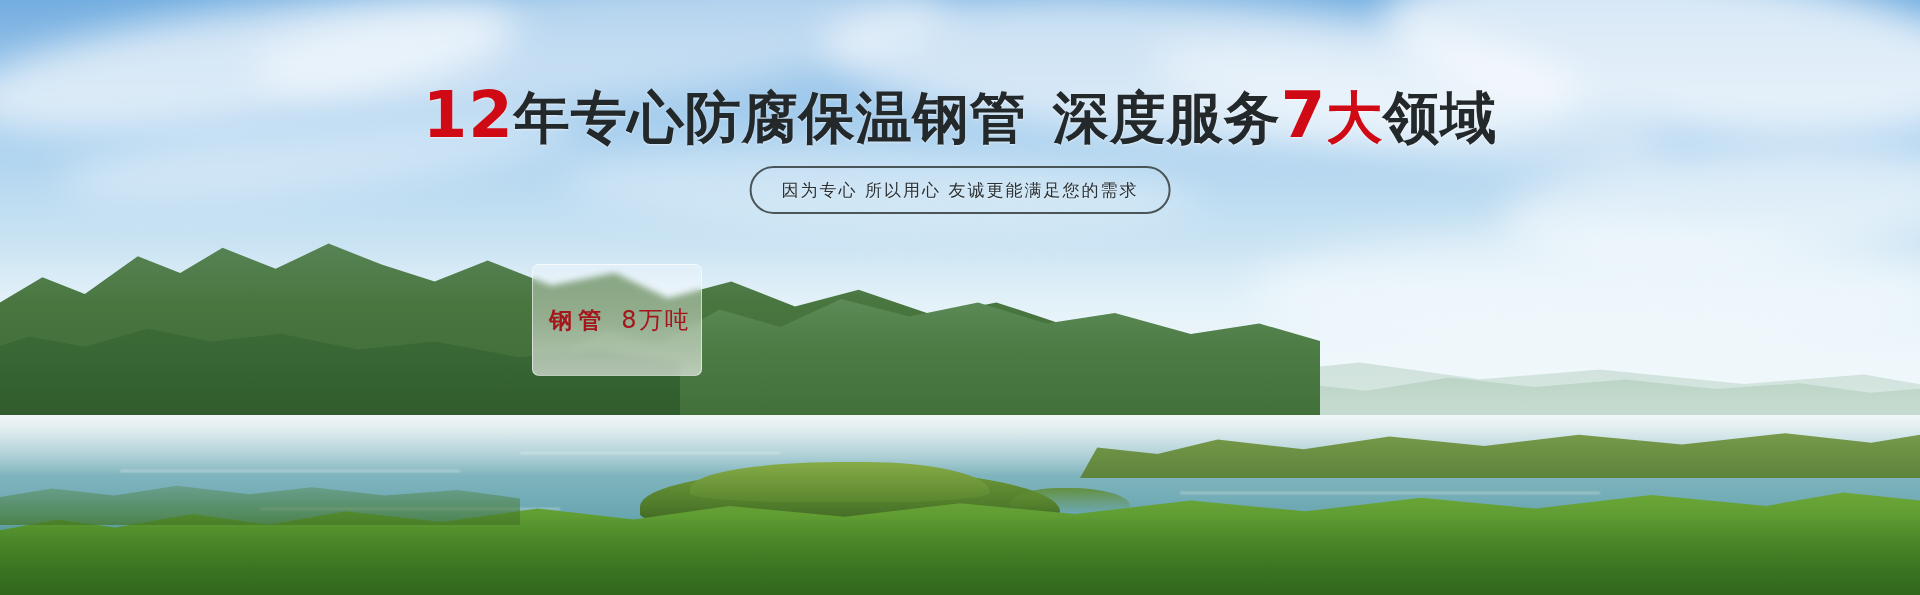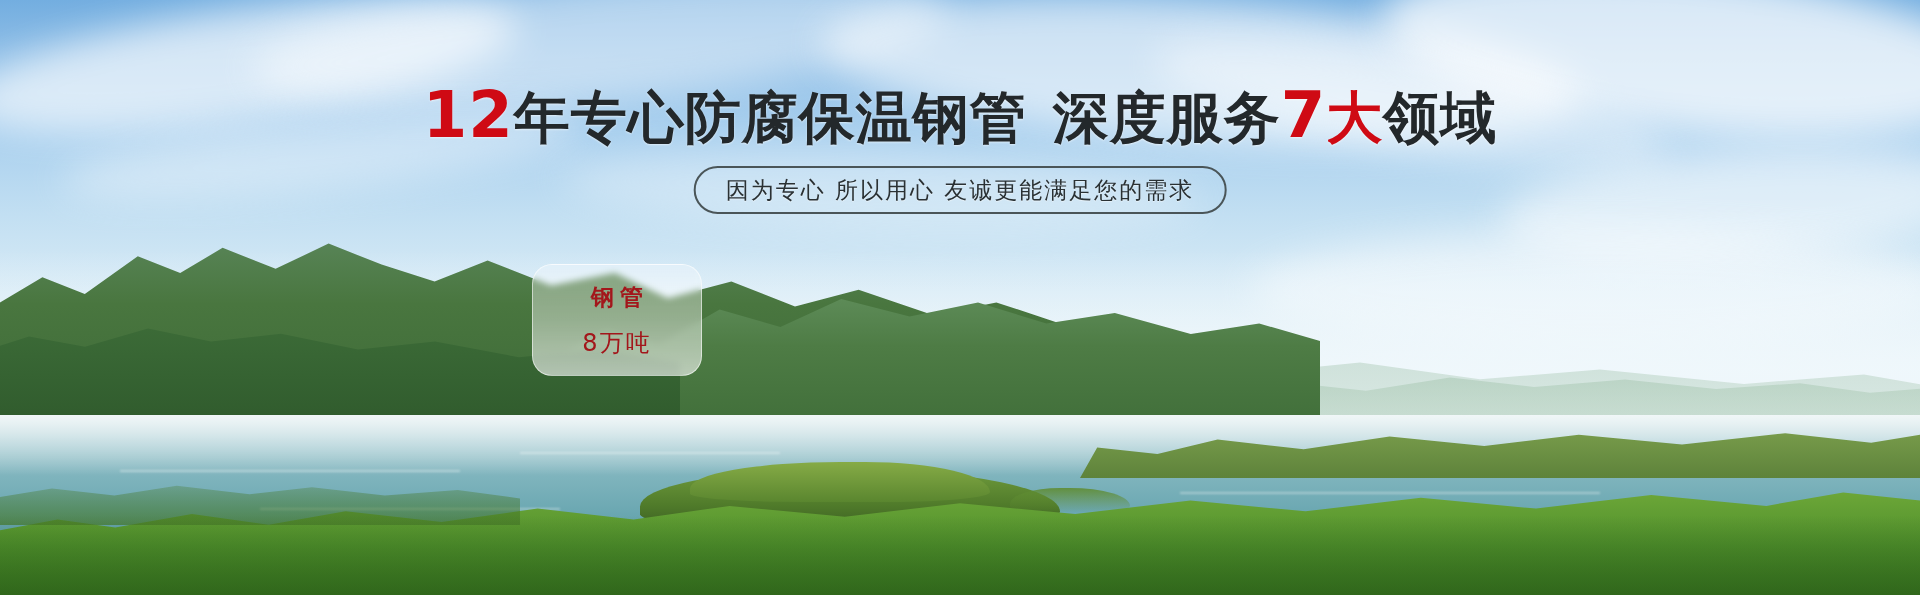--- a/index.html
+++ b/index.html
@@ -138,36 +138,36 @@
 
   .pill {
     position:absolute; left:50%; top:166px; transform:translateX(-50%);
     height:48px; padding:0 30px;
     display:flex; align-items:center; justify-content:center;
     border:2px solid #4a5558; border-radius:26px;
     background:transparent;
   }
   .pill-text {
     font-family:"DejaVu Sans", sans-serif;
-    font-size:23px; font-weight:500; color:#2a3134;
+    font-size:17px; font-weight:500; color:#2a3134;
     letter-spacing:2px; white-space:nowrap;
     text-shadow:0 1px 1px rgba(255,255,255,.5);
   }
 
   .cards {
     position:absolute; left:532px; top:264px;
     display:flex; gap:8px;
   }
   .card {
     width:170px; height:112px;
-    border-radius:20px;
+    border-radius:7px;
     background:linear-gradient(180deg,rgba(255,255,255,.30) 0%,rgba(255,255,255,.42) 48%,rgba(255,255,255,.62) 100%);
     border:1px solid rgba(255,255,255,.55);
     backdrop-filter:blur(3px);
-    display:flex; flex-direction:column;
+    display:flex; flex-direction:row;
     align-items:center; justify-content:center;
     gap:14px;
   }
   .card-title {
     font-family:"DejaVu Sans", sans-serif;
     font-size:23px; font-weight:bold; color:#a3161b;
     letter-spacing:6px; text-indent:6px;
   }
   .card-value {
     font-family:"DejaVu Sans", sans-serif;

